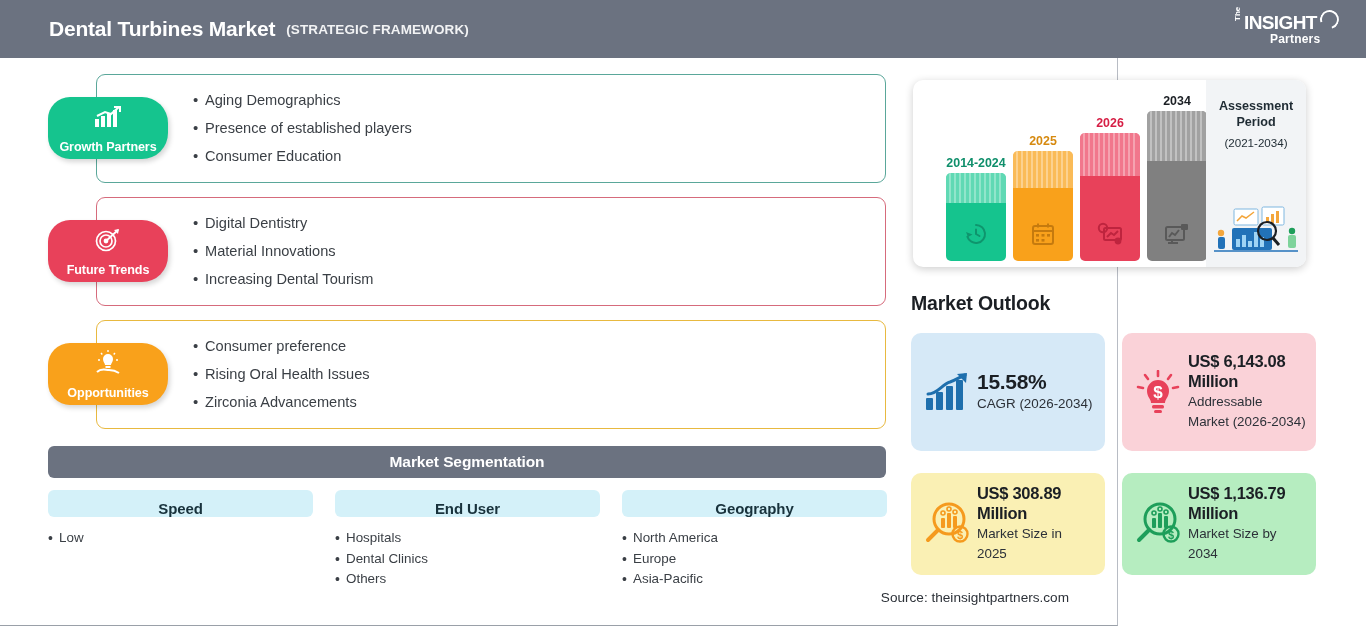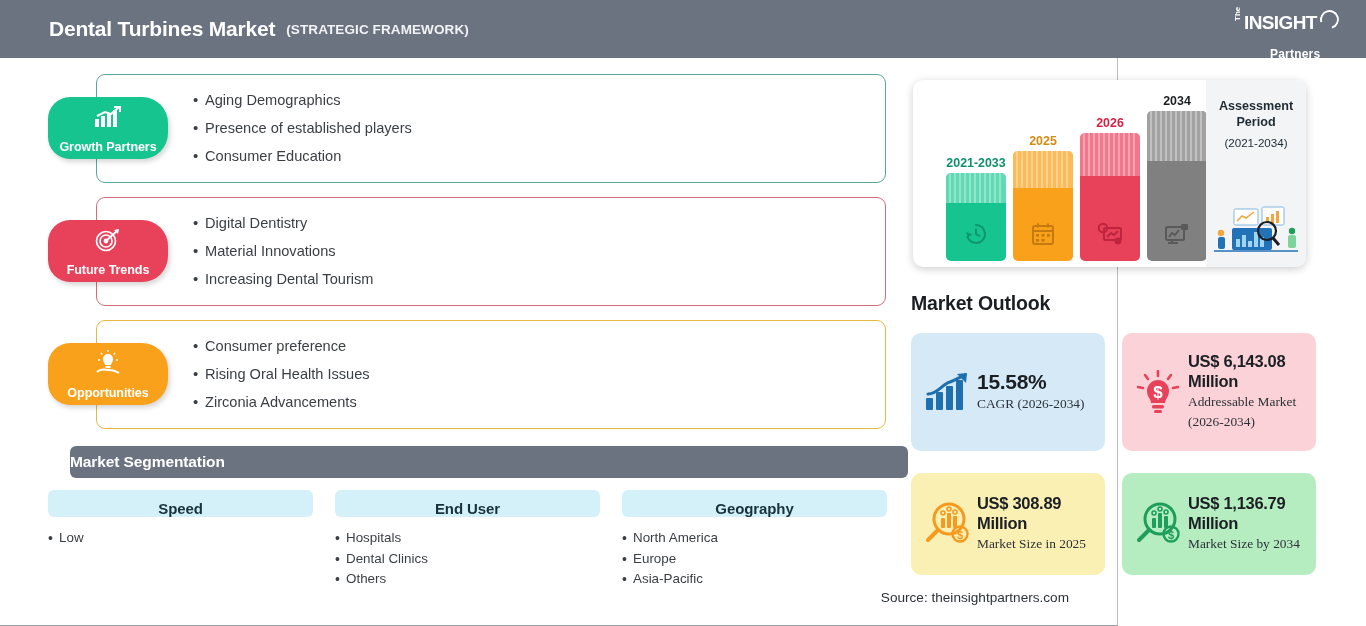--- a/index.html
+++ b/index.html
@@ -51,21 +51,21 @@
     font-size:8px; font-weight:bold;
     transform:rotate(-90deg); transform-origin:left top;
     letter-spacing:0px;
   }
   .logo .l-insight {
     position:absolute; left:12px; top:3px;
     font-size:19px; font-weight:bold;
     letter-spacing:-0.6px;
   }
   .logo .l-partners {
-    position:absolute; left:38px; top:38px;
+    position:absolute; left:38px; top:23px;
     font-size:12px; font-weight:bold;
     letter-spacing:0.2px;
   }
   .logo .l-swoosh {
     position:absolute; left:88px; top:1px;
     width:19px; height:19px;
     border:2.5px solid #ffffff;
     border-radius:50%;
     border-bottom-color:transparent;
     transform:rotate(28deg);
@@ -125,21 +125,21 @@
   .badge.b-growth { left:48px; top:97px;  background:#15c48e; border-radius:22px 26px 26px 22px; }
   .badge.b-trends { left:48px; top:220px; background:#e8415a; border-radius:22px 26px 26px 22px; }
   .badge.b-opps   { left:48px; top:343px; background:#f9a11b; border-radius:22px 26px 26px 22px; }
 
   
   .seg-header {
     position:absolute; left:48px; top:446px;
     width:838px; height:32px;
     background:#6b7280;
     border-radius:6px;
-    display:flex; align-items:center; justify-content:flex-start;margin-left:22px;
+    display:flex; align-items:center; justify-content:center;
   }
   .seg-header-label {
     color:#ffffff; font-size:15.5px; font-weight:bold;
     letter-spacing:-0.1px;
   }
   .seg-col { position:absolute; top:490px; }
   .seg-col.c0 { left:48px;  width:265px; }
   .seg-col.c1 { left:335px; width:265px; }
   .seg-col.c2 { left:622px; width:265px; }
   .seg-col-head {
@@ -242,21 +242,21 @@
     display:flex; align-items:center; justify-content:center;
   }
   .ocard-txt { flex:1; padding-left:4px; }
   .ocard-big {
     font-size:21px; font-weight:bold; color:#1b1f24;
     line-height:23px; letter-spacing:-0.3px;
   }
   .ocard-big.small { font-size:16.5px; line-height:19.5px; }
   .ocard-sub {
     font-size:13.4px; color:#2c3138;
-    line-height:20px; margin-top:1px;font-family:Liberation Serif, serif;
+    line-height:20px; margin-top:1px;
   }
 
   .source {
     position:absolute; right:48px; top:590px;
     font-size:13.6px; color:#2c3138;
     white-space:nowrap;
   }
 </style>
 </head>
 <body>
@@ -366,21 +366,21 @@
       <li>North America</li>
       <li>Europe</li>
       <li>Asia-Pacific</li>
     </ul>
   </div>
 
   <div class="timeline-card">
     <div class="tl-bars">
 
       <div class="tl-col" style="left:33px;">
-        <span class="tl-year" style="color:#0f8f6b;">2021-2033</span>
+        <span class="tl-year" style="color:#0f8f6b;">2014-2024</span>
         <div class="tl-bar" style="height:88px;background:#15c48e;">
           <svg class="tl-stripes" height="88" viewBox="0 0 60 88" preserveAspectRatio="none">
             <rect x="0" y="0" width="60" height="30" fill="#8fe6cb"></rect>
             <g stroke="#ffffff" stroke-width="1.4">
               <line x1="4" y1="0" x2="4" y2="30"></line>
                 <line x1="9" y1="0" x2="9" y2="30"></line>
               <line x1="14" y1="0" x2="14" y2="30"></line>
                 <line x1="19" y1="0" x2="19" y2="30"></line>
               <line x1="24" y1="0" x2="24" y2="30"></line>
                 <line x1="29" y1="0" x2="29" y2="30"></line>

